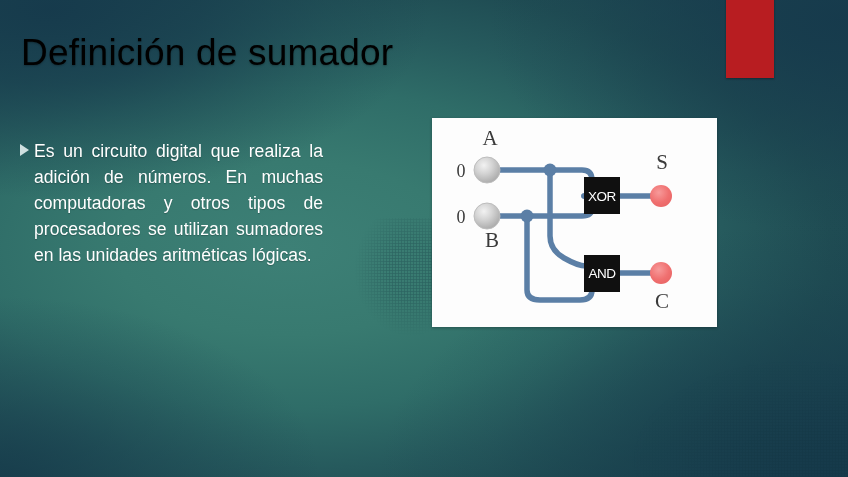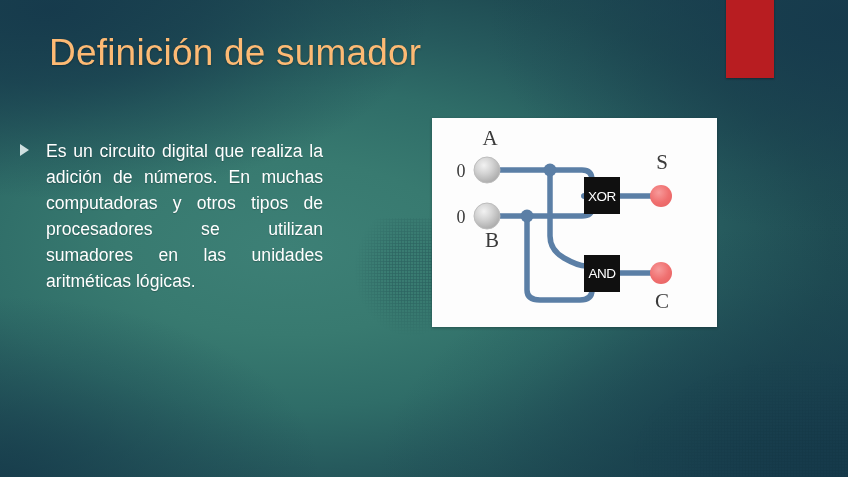--- a/index.html
+++ b/index.html
@@ -110,28 +110,27 @@
     background: #b81d21;
     box-shadow: 0 1px 2px rgba(0,0,0,0.35);
   }
 
   
   .slide-title {
     position: absolute;
     left: 21px;
     top: 8px;
     width: 640px;
-    color: #fdba74;
+    color: #000000;
     font-size: 37px;
     font-weight: 300;
     letter-spacing: 0.2px;
     line-height: 1.1;
     white-space: nowrap;
     text-shadow: 0 1px 2px rgba(0,0,0,0.28);
-    margin-left: 28px;
   }
 
   
   .body-block {
     position: absolute;
     left: 18px;
     top: 138px;
     width: 305px;
   }
   .bullet-row {
@@ -143,21 +142,21 @@
     left: 2px;
     top: 6px;
     width: 0;
     height: 0;
     border-left: 9px solid #cfe0e0;
     border-top: 6px solid transparent;
     border-bottom: 6px solid transparent;
   }
   .bullet-text {
     display: block;
-    margin-left: 28px;
+    margin-left: 16px;
     color: #ffffff;
     font-size: 17.6px;
     line-height: 1.48;
     text-align: justify;
     text-justify: inter-word;
     text-shadow: 0 1px 1px rgba(0,0,0,0.22);
     hyphens: none;
   }
 
   

